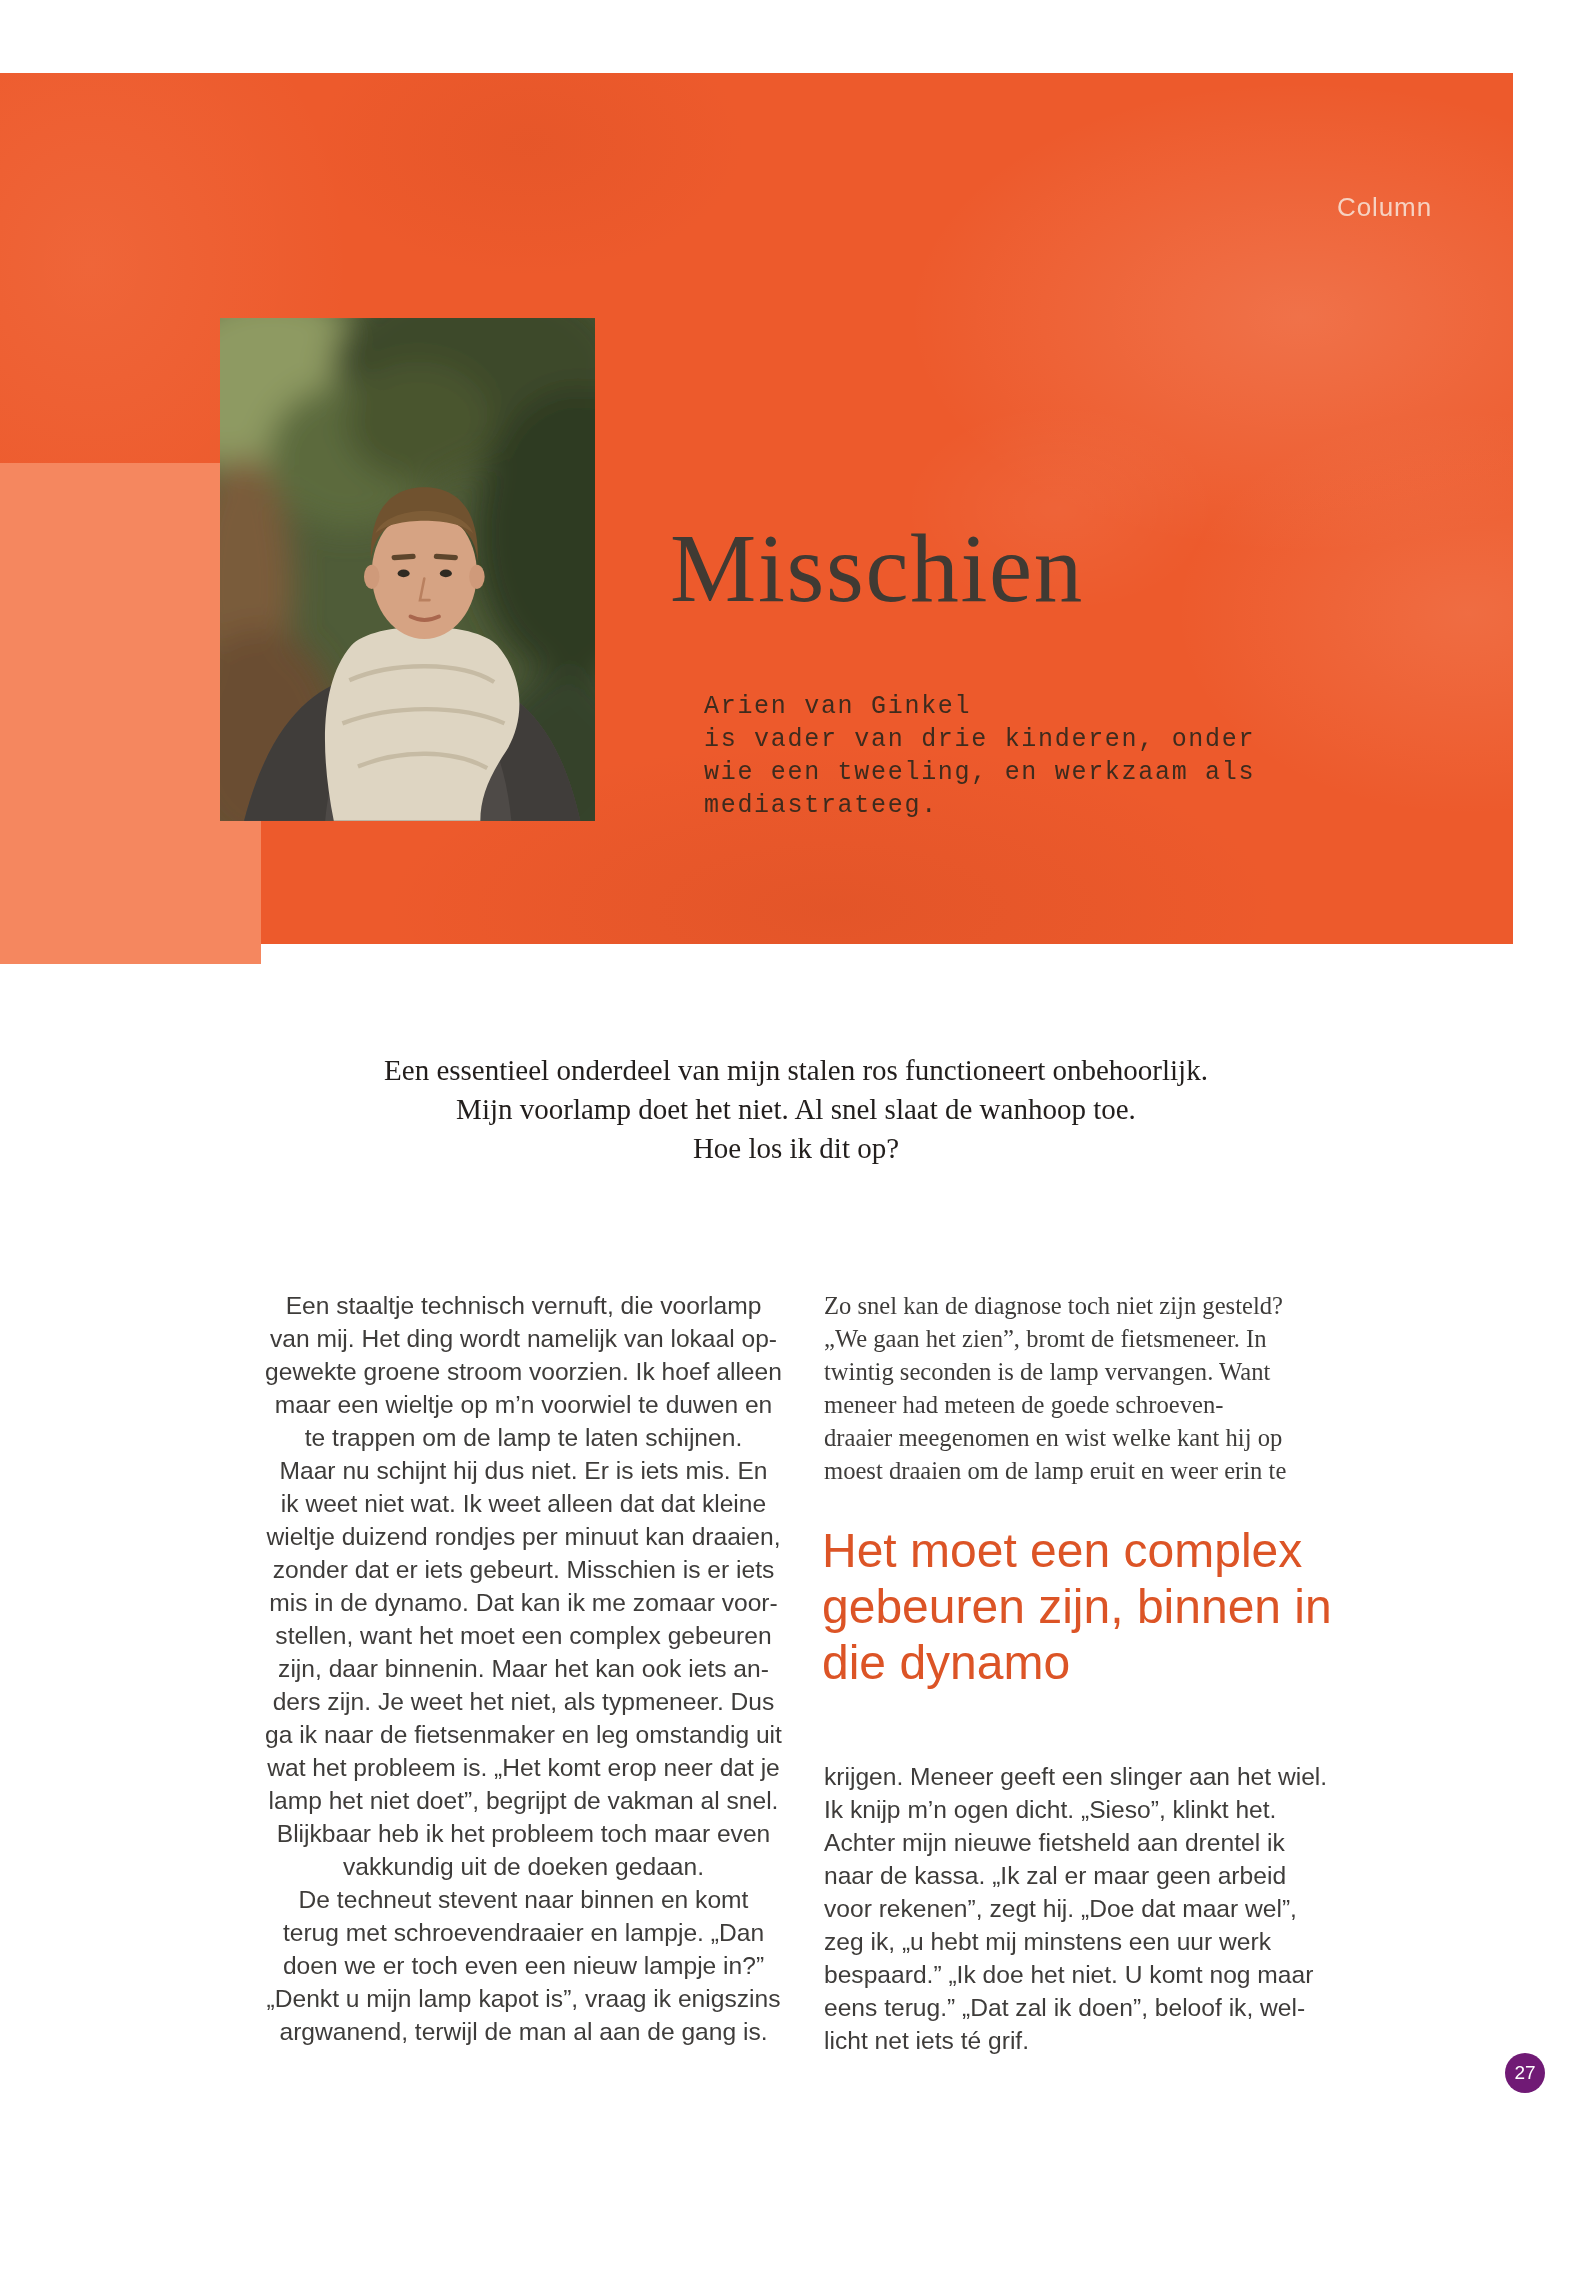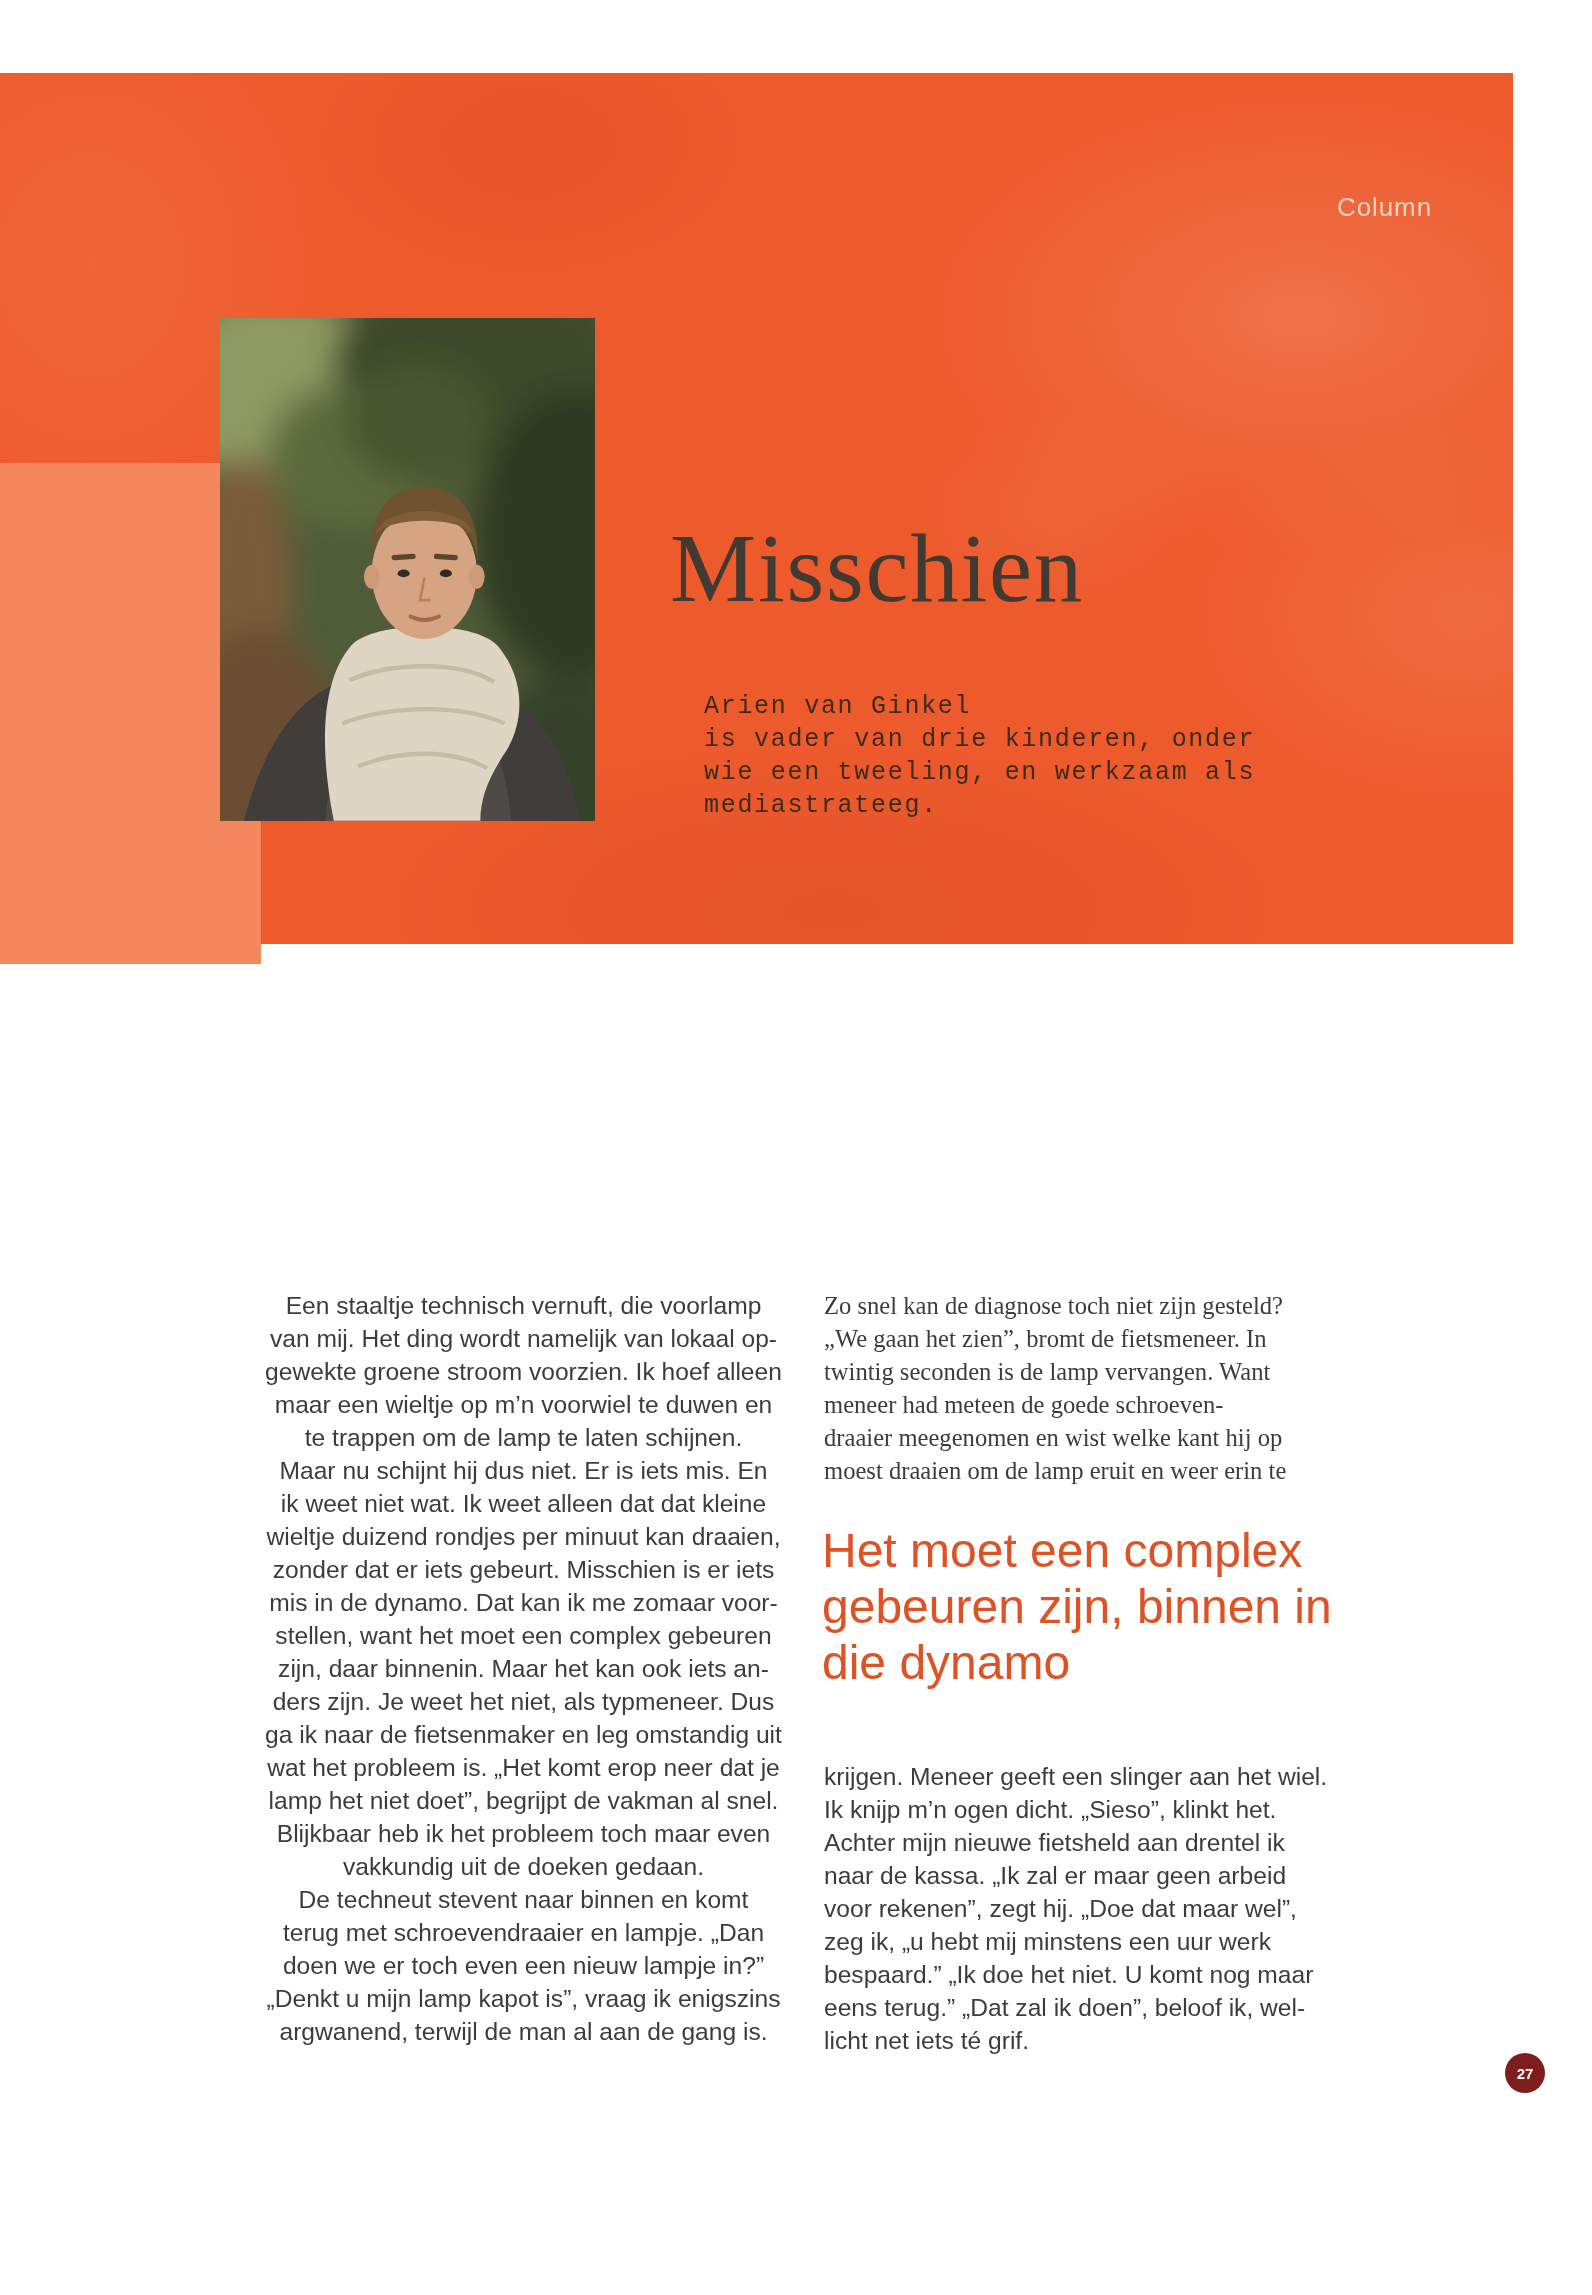--- a/index.html
+++ b/index.html
@@ -115,27 +115,27 @@
     color: var(--pull-quote-orange, #DC5426);
     white-space: pre-line;
   }
   .page-number {
     position: absolute;
     left: 1505px;
     top: 2053px;
     width: 40px;
     height: 40px;
     border-radius: 50%;
-    background: #7f1d1d;
+    background: #701a75;
     color: #ffffff;
     display: flex;
     align-items: center;
     justify-content: center;
-    font-size: 15px;
-    font-weight: bold;
+    font-size: 19px;
+    font-weight: normal;
   }
 </style>
 </head>
 <body>
 
 <div class="page">
 
   <div class="orange-block"></div>
   <div class="light-block"></div>
 
@@ -185,20 +185,23 @@
     </svg>
   </div>
 
   <h1 class="title">Misschien</h1>
 
   <div class="bio">Arien van Ginkel
 is vader van drie kinderen, onder
 wie een tweeling, en werkzaam als
 mediastrateeg.</div>
 
+  <div class="intro">Een essentieel onderdeel van mijn stalen ros functioneert onbehoorlijk.
+Mijn voorlamp doet het niet. Al snel slaat de wanhoop toe.
+Hoe los ik dit op?</div>
 
   <div class="col col-left">Een staaltje technisch vernuft, die voorlamp
 van mij. Het ding wordt namelijk van lokaal op-
 gewekte groene stroom voorzien. Ik hoef alleen
 maar een wieltje op m’n voorwiel te duwen en
 te trappen om de lamp te laten schijnen.
 Maar nu schijnt hij dus niet. Er is iets mis. En
 ik weet niet wat. Ik weet alleen dat dat kleine
 wieltje duizend rondjes per minuut kan draaien,
 zonder dat er iets gebeurt. Misschien is er iets

